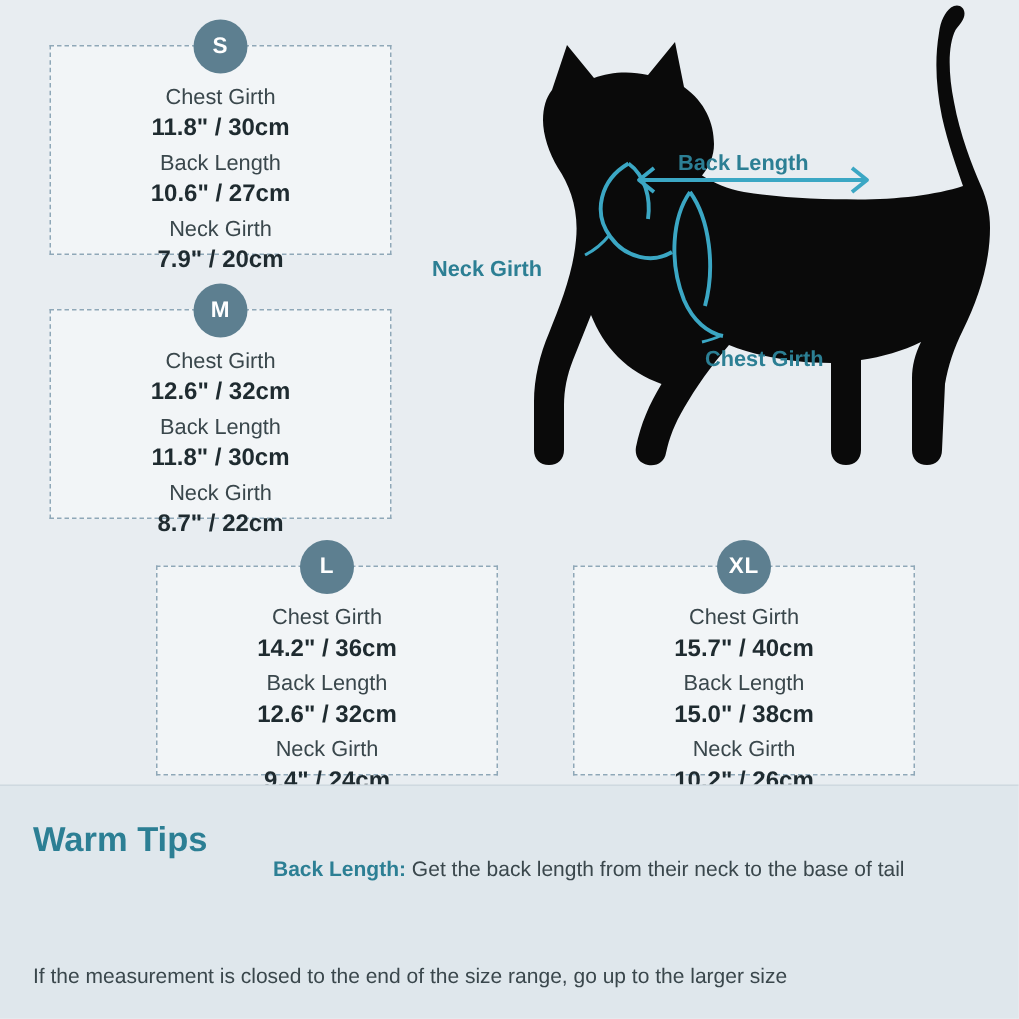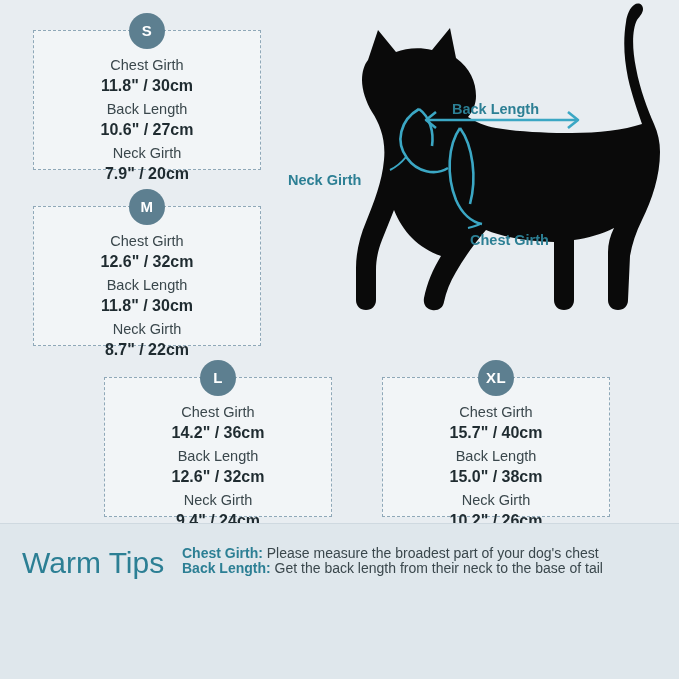--- a/index.html
+++ b/index.html
@@ -81,32 +81,32 @@
   #tips {
     position: absolute;
     left: 0; top: 523px;
     width: 679px; height: 156px;
     background: #dfe7ec;
     border-top: 1px solid #cfd9e0;
   }
   #tips-title {
     position: absolute;
     left: 22px; top: 22px;
-    font-size: 30px;
-    font-weight: normal;
+    font-size: 23px;
+    font-weight: bold;
     color: #2c7f94;
   }
   .tip-line {
     position: absolute;
     font-size: 14px;
     color: #3a474c;
     white-space: nowrap;
   }
   #tip1 { left: 182px; top: 21px; }
-  #tip2 { left: 182px; top: 36px; text-align: right; }
+  #tip2 { left: 182px; top: 47px; text-align: right; }
   #tip3 { left: 22px;  top: 87px; }
   #tip4 { left: 22px;  top: 118px; }
   .tip-key {
     color: #2c7f94;
     font-weight: bold;
   }
 </style>
 </head>
 <body>
 
@@ -240,23 +240,21 @@
     </svg>
 
     <div class="ann" id="ann-back">Back Length</div>
     <div class="ann" id="ann-neck">Neck Girth</div>
     <div class="ann" id="ann-chest">Chest Girth</div>
   </div>
 
   <div id="tips">
     <div id="tips-title">Warm Tips</div>
 
-    <div class="tip-line" id="tip1">
-      <span class="tip-key">Chest Girth:</span><span> Please measure the broadest part of your dog's chest</span>
-    </div>
 
     <div class="tip-line" id="tip2">
       <span class="tip-key">Back Length:</span><span> Get the back length from their neck to the base of tail</span>
     </div>
 
+    <div class="tip-line" id="tip4">If the measurement is closed to the end of the size range, go up to the larger size</div>
   </div>
 
 </div>
 
 </body></html>

